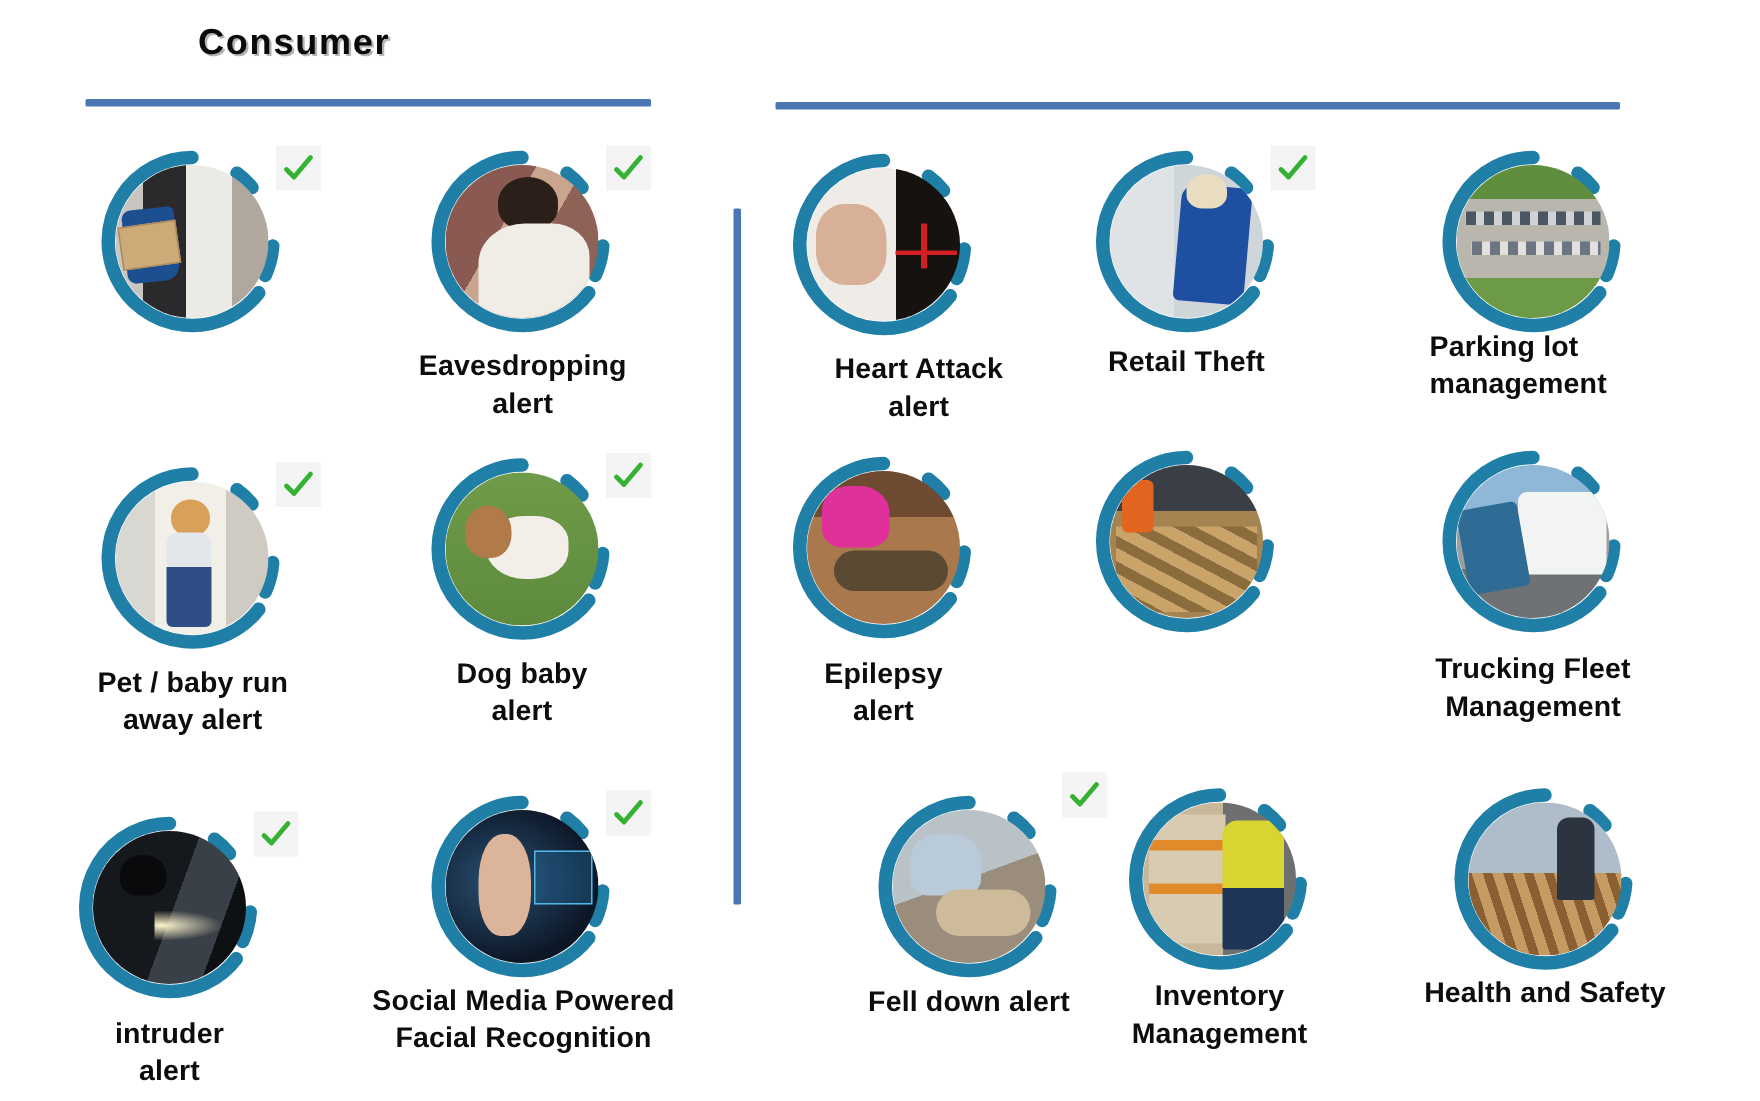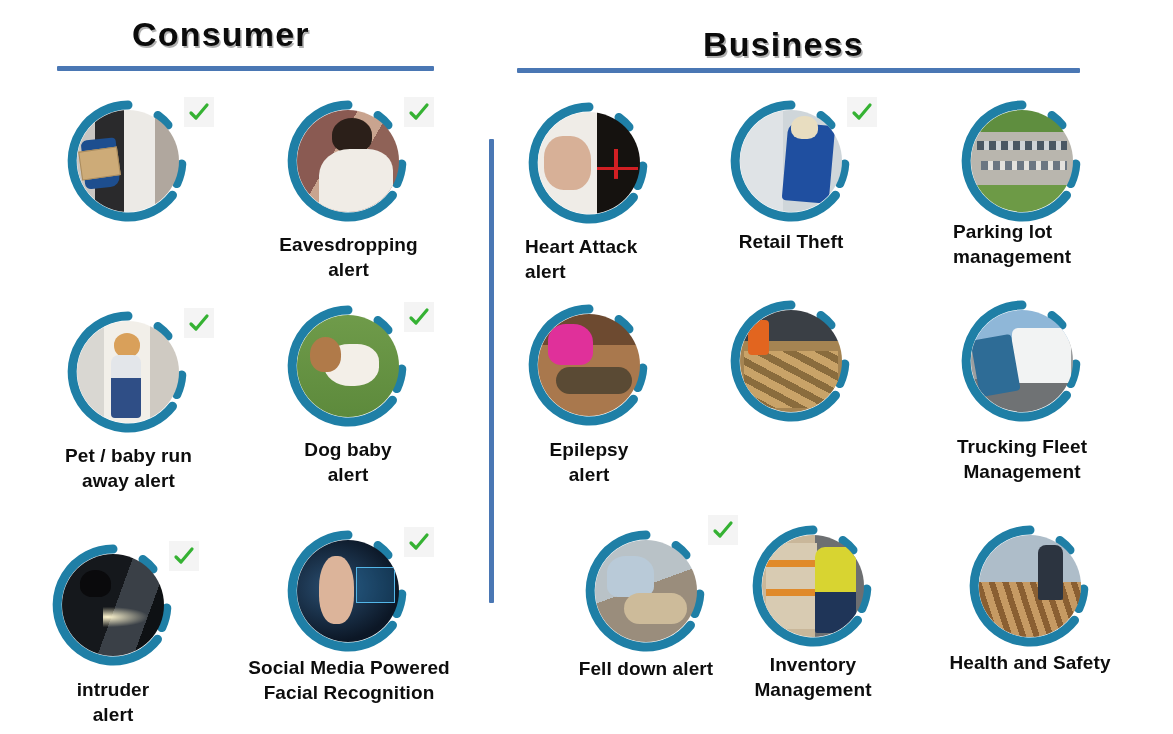--- a/index.html
+++ b/index.html
@@ -18,21 +18,21 @@
 
   .slide {
     position: absolute;
     inset: 0;
     background: #ffffff;
   }
 
   
   .section-title {
     position: absolute;
-    font-size: 34px;
+    font-size: 24px;
     font-weight: bold;
     letter-spacing: 1.2px;
     color: #0b0b0b;
     text-shadow: 1.5px 1.5px 0.5px rgba(80,80,80,0.45);
     white-space: nowrap;
   }
   #title-consumer { left: 132px; top: 15px; }
   #title-business { left: 703px; top: 25px; }
 
   .section-rule {
@@ -288,21 +288,20 @@
   }
 </style>
 </head>
 <body>
 
 <div class="slide">
 
   <div class="section-title" id="title-consumer">Consumer</div>
   <div class="section-rule" id="rule-consumer"></div>
 
-  <div class="section-title" id="title-business">Business</div>
   <div class="section-rule" id="rule-business"></div>
 
   <div class="column-divider"></div>
 
   <div class="tile" style="left:66px; top:99px;">
     <div class="badge-wrap">
       <div class="ring">
         <svg width="124" height="124" viewBox="0 0 124 124">
           <path d="M62 6 a56 56 0 1 0 44.5 90.2" fill="none" stroke="#1f7fa6" stroke-width="9" stroke-linecap="round"></path>
           <path d="M110.8 84.6 a56 56 0 0 0 5.0 -19.6" fill="none" stroke="#1f7fa6" stroke-width="9" stroke-linecap="round"></path>
@@ -436,21 +435,21 @@
         <svg width="124" height="124" viewBox="0 0 124 124">
           <path d="M62 6 a56 56 0 1 0 44.5 90.2" fill="none" stroke="#1f7fa6" stroke-width="9" stroke-linecap="round"></path>
           <path d="M110.8 84.6 a56 56 0 0 0 5.0 -19.6" fill="none" stroke="#1f7fa6" stroke-width="9" stroke-linecap="round"></path>
           <path d="M92 16.5 a56 56 0 0 1 10 9.5" fill="none" stroke="#1f7fa6" stroke-width="9" stroke-linecap="round"></path>
         </svg>
       </div>
       <div class="photo">
           <div class="scene s-heart"></div>
         </div>
     </div>
-    <div class="tile-label lbl-left" style="left:-2px; top:133px; width:175px;">Heart Attack
+    <div class="tile-label lbl-left" style="left:-2px; top:133px; width:175px;text-align:center;">Heart Attack
 alert</div>
   </div>
 
   <div class="tile" style="left:960px; top:99px;">
     <div class="badge-wrap">
       <div class="ring">
         <svg width="124" height="124" viewBox="0 0 124 124">
           <path d="M62 6 a56 56 0 1 0 44.5 90.2" fill="none" stroke="#1f7fa6" stroke-width="9" stroke-linecap="round"></path>
           <path d="M110.8 84.6 a56 56 0 0 0 5.0 -19.6" fill="none" stroke="#1f7fa6" stroke-width="9" stroke-linecap="round"></path>
           <path d="M92 16.5 a56 56 0 0 1 10 9.5" fill="none" stroke="#1f7fa6" stroke-width="9" stroke-linecap="round"></path>

